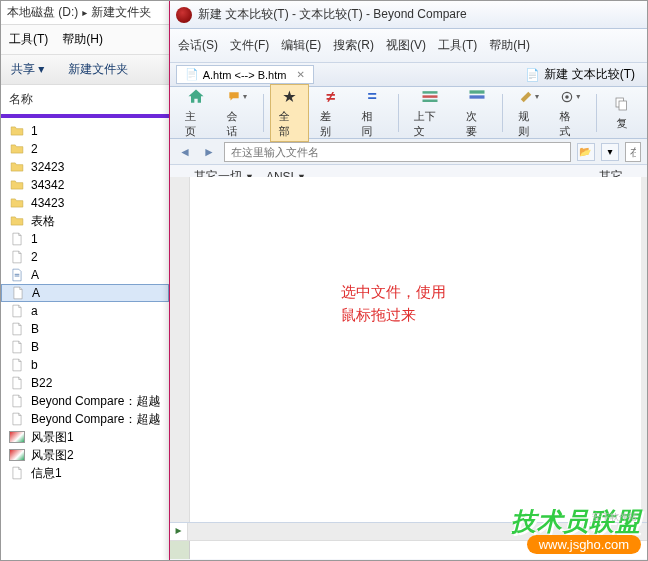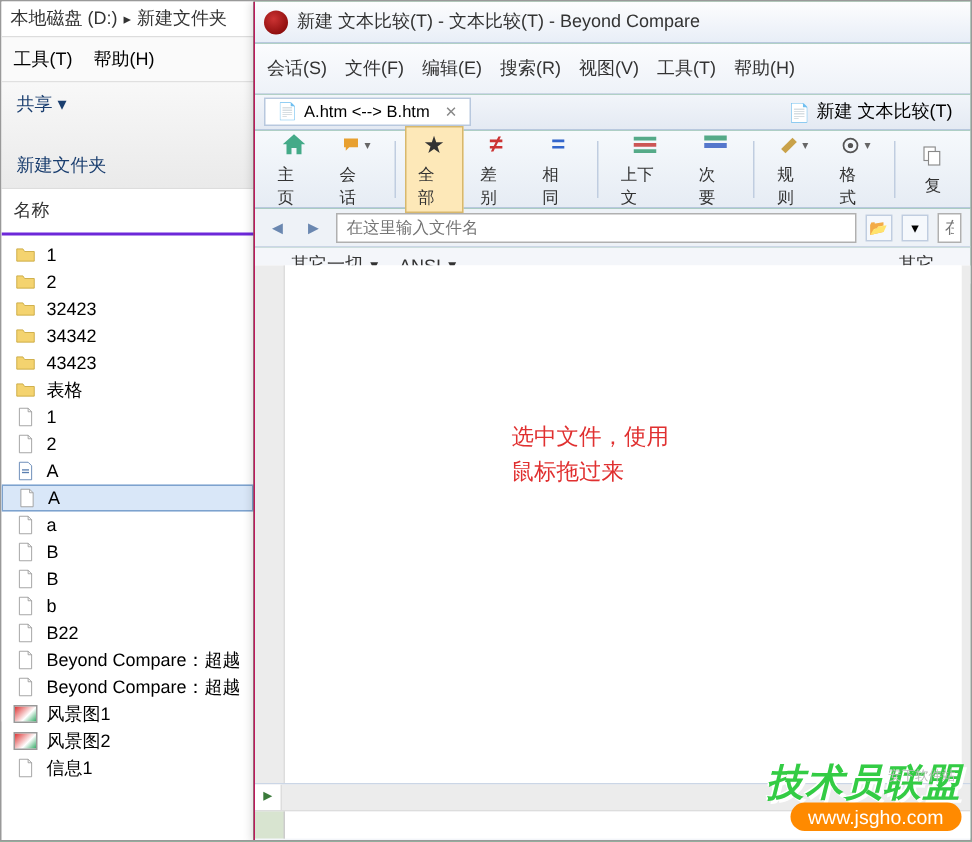--- a/index.html
+++ b/index.html
@@ -4,22 +4,22 @@
 <style>
 * { margin: 0; padding: 0; box-sizing: border-box; font-family: "Microsoft YaHei", SimSun, sans-serif; }
 body { background: #fff; font-size: 12px; position: relative; width: 648px; height: 561px; overflow: hidden; border: 1px solid #999; }
 
 
 .explorer { position: absolute; left: 0; top: 0; width: 168px; height: 480px; background: #fff; }
 .breadcrumb { height: 24px; background: #fff; border-bottom: 1px solid #ddd; padding: 4px 6px; display: flex; align-items: center; gap: 4px; }
 .breadcrumb span { color: #333; }
 .bc-arrow { color: #666; font-size: 10px; }
 .explorer-menu { padding: 6px 8px; display: flex; gap: 14px; border-bottom: 1px solid #e0e0e0; background: #fafafa; }
-.explorer-toolbar { padding: 6px 10px; display: flex; gap: 24px; background: linear-gradient(#f8f8f8,#eaeaea); border-bottom: 1px solid #ddd; color: #1a3e6f; flex-direction: column; }
-.name-header { padding: 6px 8px; border-bottom: 2px solid #6d28d9; color: #333; background: #fff; }
+.explorer-toolbar { padding: 6px 10px; display: flex; gap: 24px; background: linear-gradient(#f8f8f8,#eaeaea); border-bottom: 1px solid #ddd; color: #1a3e6f; }
+.name-header { padding: 6px 8px; border-bottom: 4px solid #6d28d9; color: #333; background: #fff; }
 .file-list { padding: 4px 0; }
 .file-item { display: flex; align-items: center; gap: 6px; padding: 1px 8px; height: 18px; cursor: default; }
 .file-item.selected { border: 1px solid #7da2ce; background: #d9e7f8; }
 .ficon { width: 16px; height: 16px; display: inline-flex; align-items: center; justify-content: center; }
 .folder-icon svg { width: 16px; height: 14px; }
 .file-icon svg { width: 14px; height: 16px; }
 .img-icon { width: 16px; height: 12px; background: linear-gradient(135deg,#d33,#fff 60%,#3a6); border: 1px solid #999; }
 
 
 .bc-window { position: absolute; left: 168px; top: 0; right: 0; height: 561px; background: #15803d; border-left: 1px solid #be185d; box-shadow: -2px 0 6px rgba(0,0,0,.15); }

